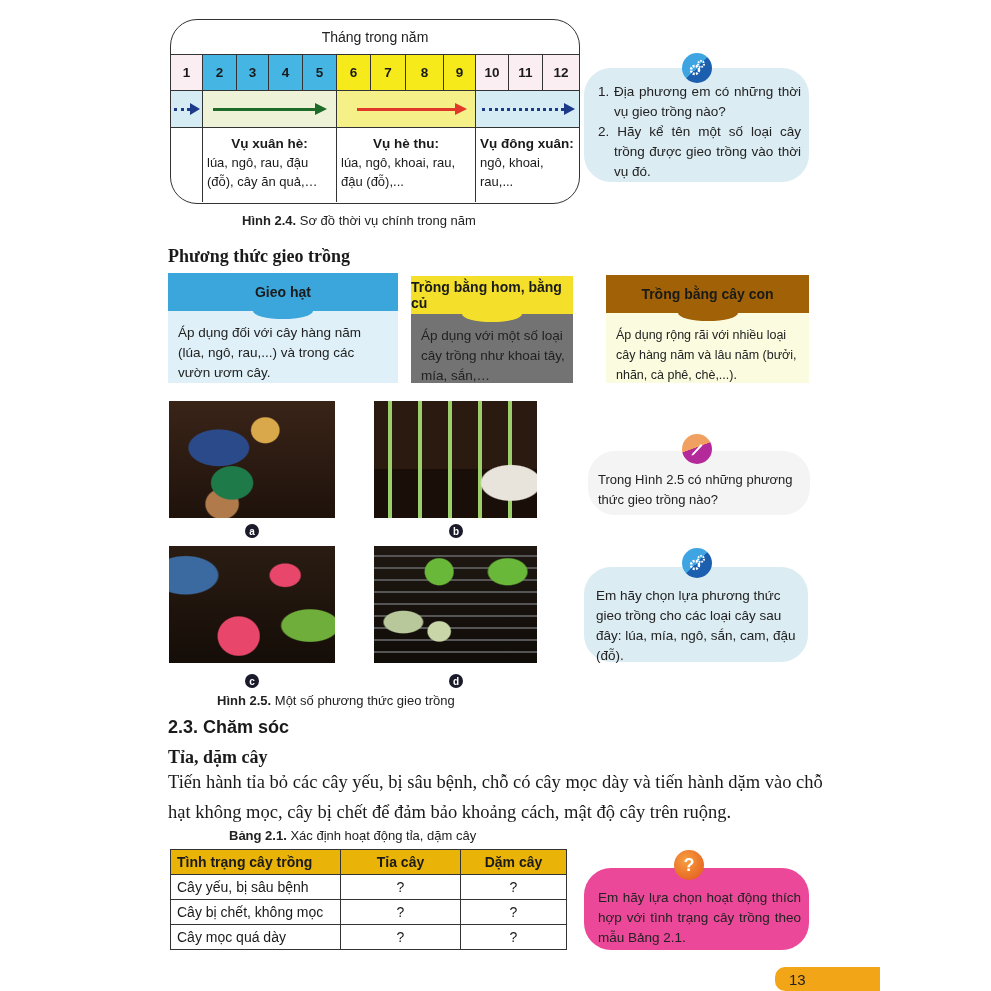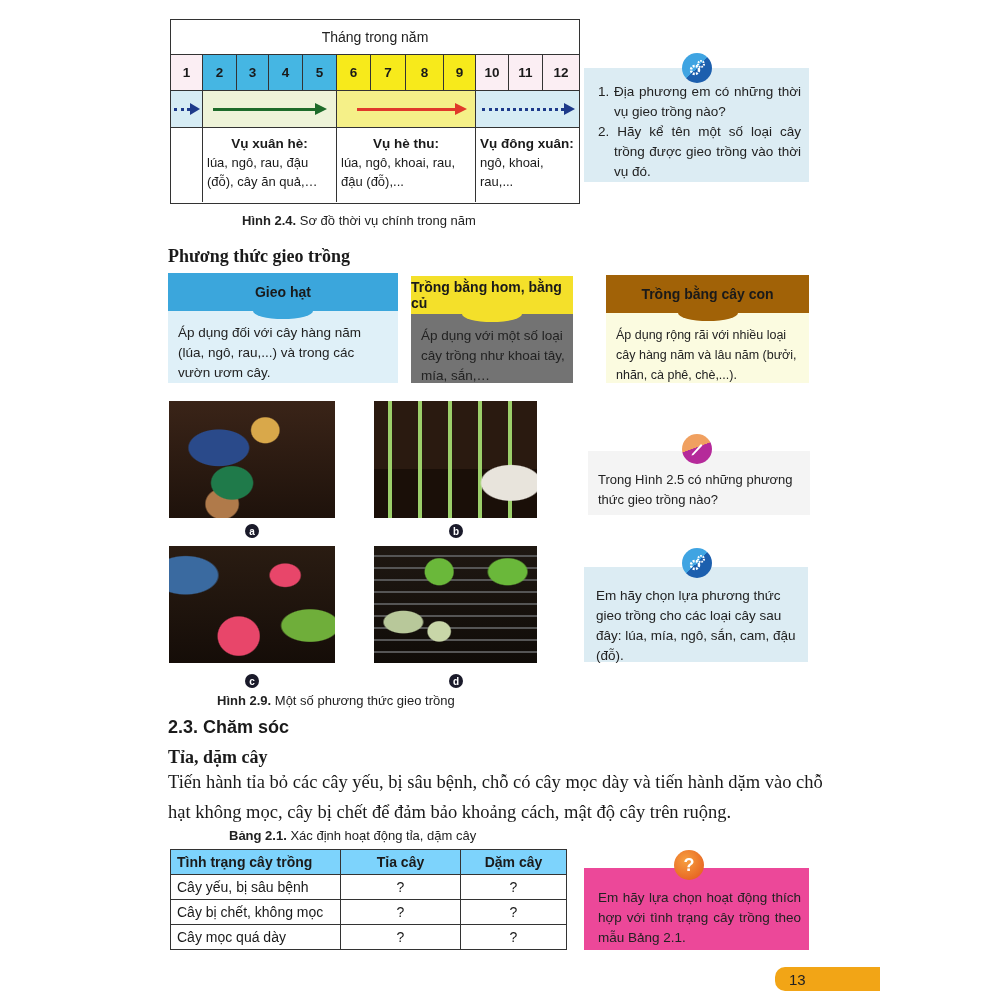--- a/index.html
+++ b/index.html
@@ -1,18 +1,18 @@
 <!DOCTYPE html>
 <html><head>
 <meta charset="utf-8">
 <style>
   * { box-sizing: border-box; margin: 0; padding: 0; }
   html, body { width: 991px; height: 991px; background: #ffffff; overflow: hidden; }
   body { position: relative; font-family: "Liberation Sans", sans-serif; color: #1a1a1a; }
-  .abs { position: absolute; }
+  .abs { position: absolute; border-radius: 27px; }
 
   
   #season-table { left: 170px; top: 19px; width: 410px; height: 185px; border: 1.5px solid #333; background: #fff; }
   #season-table .title-row { height: 35px; border-bottom: 1.5px solid #333; display: flex; align-items: center; justify-content: center; font-size: 14px; color: #222; }
   #season-table .months { display: flex; height: 36px; border-bottom: 1px solid #333; }
   #season-table .m { border-right: 1px solid #333; display: flex; align-items: center; justify-content: center; font-weight: bold; font-size: 13.5px; }
   #season-table .m:last-child { border-right: none; }
   #season-table .arrows { display: flex; height: 37px; border-bottom: 1px solid #333; }
   #season-table .arrows > div { position: relative; border-right: 1px solid #333; }
   #season-table .arrows > div:last-child { border-right: none; }
@@ -44,21 +44,21 @@
   
   .photo { position: absolute; overflow: hidden; }
   .label-dot { position: absolute; width: 14px; height: 14px; border-radius: 50%; background: #1a1a2a; color: #fff; font-size: 10px; font-weight: bold; display: flex; align-items: center; justify-content: center; }
 
   
   .body-text { font-family: "Liberation Serif", serif; font-size: 18.5px; line-height: 30px; color: #1a1a1a; }
 
   
   #care-table { position: absolute; left: 170px; top: 849px; width: 397px; border-collapse: collapse; font-size: 14px; }
   #care-table th, #care-table td { border: 1.5px solid #333; height: 25px; padding: 0 6px; }
-  #care-table th { background: #7dd3fc; font-weight: bold; }
+  #care-table th { background: #eab308; font-weight: bold; }
   #care-table th:first-child { text-align: left; }
   #care-table td.q { text-align: center; }
 
   #page-num { left: 775px; top: 967px; width: 105px; height: 24px; background: #f2a516; border-radius: 10px 0 0 10px; display: flex; align-items: center; padding-left: 14px; font-size: 15px; color: #222; }
 </style>
 </head>
 <body>
 
 <div id="season-table" class="abs">
   <div class="title-row">Tháng trong năm</div>
@@ -146,21 +146,21 @@
 <div class="photo" style="left:374px;top:401px;width:163px;height:117px;background:radial-gradient(ellipse at 84% 70%,#e8e4dc 0 15%,transparent 16%),repeating-linear-gradient(90deg,transparent 0 14px,#9ccf6a 14px 18px,transparent 18px 30px),linear-gradient(#2a1a10 0 58%,#1a0f08 58%);"></div>
 <div class="label-dot" style="left:449px;top:524px;">b</div>
 
 <div class="photo" style="left:169px;top:546px;width:166px;height:117px;background:radial-gradient(ellipse at 42% 77%,#e8466a 0 15%,transparent 16%),radial-gradient(ellipse at 70% 25%,#e8466a 0 9%,transparent 10%),radial-gradient(ellipse at 85% 68%,#6fae3a 0 14%,transparent 15%),radial-gradient(ellipse at 10% 25%,#3a6aa0 0 15%,transparent 16%),linear-gradient(#2a1c12,#150d08);"></div>
 <div class="label-dot" style="left:245px;top:674px;">c</div>
 
 <div class="photo" style="left:374px;top:546px;width:163px;height:117px;background:radial-gradient(ellipse at 40% 22%,#6ab83a 0 10%,transparent 11%),radial-gradient(ellipse at 82% 22%,#6ab83a 0 10%,transparent 11%),radial-gradient(ellipse at 18% 65%,#b8c89a 0 10%,transparent 11%),radial-gradient(ellipse at 40% 73%,#c8d6a8 0 8%,transparent 9%),repeating-linear-gradient(0deg,transparent 0 10px,#555 10px 12px),linear-gradient(#1f1812,#100c08);"></div>
 <div class="label-dot" style="left:449px;top:674px;">d</div>
 
 <div class="abs caption" style="left:217px;top:693px;">
-  <b>Hình 2.9.</b><span> Một số phương thức gieo trồng</span>
+  <b>Hình 2.5.</b><span> Một số phương thức gieo trồng</span>
 </div>
 
 <div class="abs callout" style="left:588px;top:451px;width:222px;height:64px;background:#f4f4f4;padding:19px 6px 0 10px;font-size:13px;line-height:20px;">Trong Hình 2.5 có những phương thức gieo trồng nào?</div>
 <div class="badge-icon" style="left:682px;top:434px;background:linear-gradient(160deg,#f0a060 45%,#b52a9a 46%);">
   <svg width="18" height="18" viewBox="0 0 18 18">
       <path d="M4 14 L13 4 L14.5 5.5 L5.5 15 L3.5 15.5 Z" fill="#fff"></path>
     </svg>
 </div>
 
 <div class="abs callout callout-blue" style="left:584px;top:567px;width:224px;height:95px;padding:19px 6px 0 12px;">Em hãy chọn lựa phương thức gieo trồng cho các loại cây sau đây: lúa, mía, ngô, sắn, cam, đậu (đỗ).</div>

